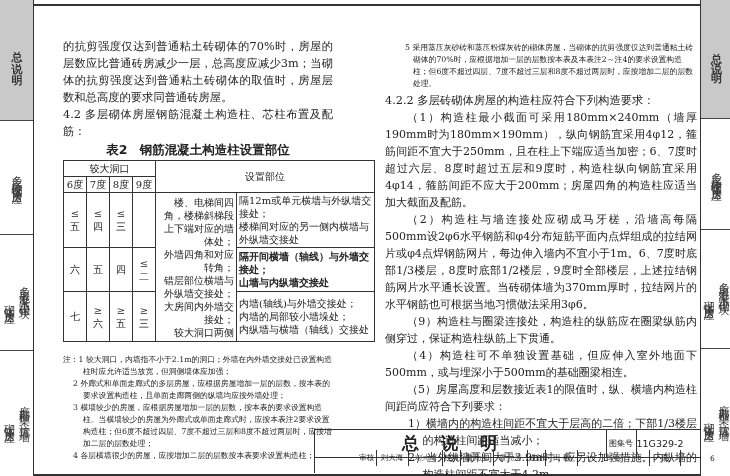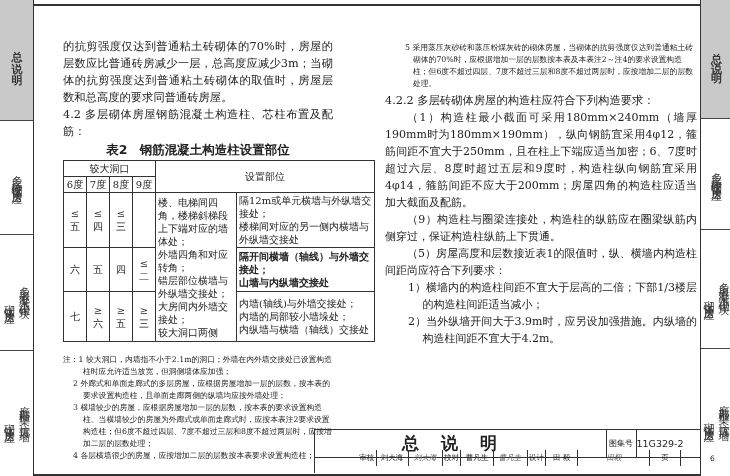--- a/index.html
+++ b/index.html
@@ -107,21 +107,21 @@
       <td class="c" style="width:18px">6度</td>
       <td class="c" style="width:18px">7度</td>
       <td class="c" style="width:18px">8度</td>
       <td class="c" style="width:18px">9度</td>
     </tr>
     <tr style="height:54px;">
       <td class="c">≤五</td>
       <td class="c">≤四</td>
       <td class="c">≤三</td>
       <td class="c"></td>
-      <td rowspan="3" style="width:76px;white-space:pre-line;">楼、电梯间四角，楼梯斜梯段上下端对应的墙体处；
+      <td rowspan="3" style="width:76px;white-space:pre-line;text-align:right;">楼、电梯间四角，楼梯斜梯段上下端对应的墙体处；
 外墙四角和对应转角；
 错层部位横墙与外纵墙交接处；
 大房间内外墙交接处；
 较大洞口两侧</td>
       <td style="white-space:pre-line;margin-top:40px;">隔12m或单元横墙与外纵墙交接处；
 楼梯间对应的另一侧内横墙与外纵墙交接处</td>
     </tr>
     <tr style="height:44px;">
       <td class="c">六</td>
       <td class="c">五</td>
@@ -148,21 +148,23 @@
     <div>4 各层横墙很少的房屋，应按增加二层的层数按本表要求设置构造柱；</div>
   </div>
 </div>
 
 <div class="col colR">
   <div class="notes" style="margin:0 0 2px 0;">
     <div style="padding-left:28px;text-indent:-8px;">5 采用蒸压灰砂砖和蒸压粉煤灰砖的砌体房屋，当砌体的抗剪强度仅达到普通粘土砖砌体的70%时，应根据增加一层的层数按本表及本表注2～注4的要求设置构造柱；但6度不超过四层、7度不超过三层和8度不超过两层时，应按增加二层的层数处理。</div>
   </div>
   <p style="font-size:11.3px;line-height:17px;">4.2.2 多层砖砌体房屋的构造柱应符合下列构造要求：</p>
   <p class="indent" style="line-height:17px;">（1）构造柱最小截面可采用180mm×240mm（墙厚190mm时为180mm×190mm），纵向钢筋宜采用4φ12，箍筋间距不宜大于250mm，且在柱上下端应适当加密；6、7度时超过六层、8度时超过五层和9度时，构造柱纵向钢筋宜采用4φ14，箍筋间距不应大于200mm；房屋四角的构造柱应适当加大截面及配筋。</p>
+  <p class="indent" style="line-height:17px;">（2）构造柱与墙连接处应砌成马牙槎，沿墙高每隔500mm设2φ6水平钢筋和φ4分布短筋平面内点焊组成的拉结网片或φ4点焊钢筋网片，每边伸入墙内不宜小于1m。6、7度时底部1/3楼层，8度时底部1/2楼层，9度时全部楼层，上述拉结钢筋网片水平通长设置。当砖砌体墙为370mm厚时，拉结网片的水平钢筋也可根据当地习惯做法采用3φ6。</p>
   <p class="indent" style="line-height:17px;">（9）构造柱与圈梁连接处，构造柱的纵筋应在圈梁纵筋内侧穿过，保证构造柱纵筋上下贯通。</p>
+  <p class="indent" style="line-height:17px;">（4）构造柱可不单独设置基础，但应伸入室外地面下500mm，或与埋深小于500mm的基础圈梁相连。</p>
   <p class="indent" style="line-height:17px;">（5）房屋高度和层数接近表1的限值时，纵、横墙内构造柱间距尚应符合下列要求：</p>
   <p class="sub1" style="line-height:17px;">1）横墙内的构造柱间距不宜大于层高的二倍；下部1/3楼层的构造柱间距适当减小；</p>
   <p class="sub1" style="line-height:17px;">2）当外纵墙开间大于3.9m时，应另设加强措施。内纵墙的构造柱间距不宜大于4.2m。</p>
 
 </div>
 
 <div class="titleblock">
   <div class="tb-row1">
     <div class="tb-title">总说明</div>
     <div class="tb-label">图集号</div>

